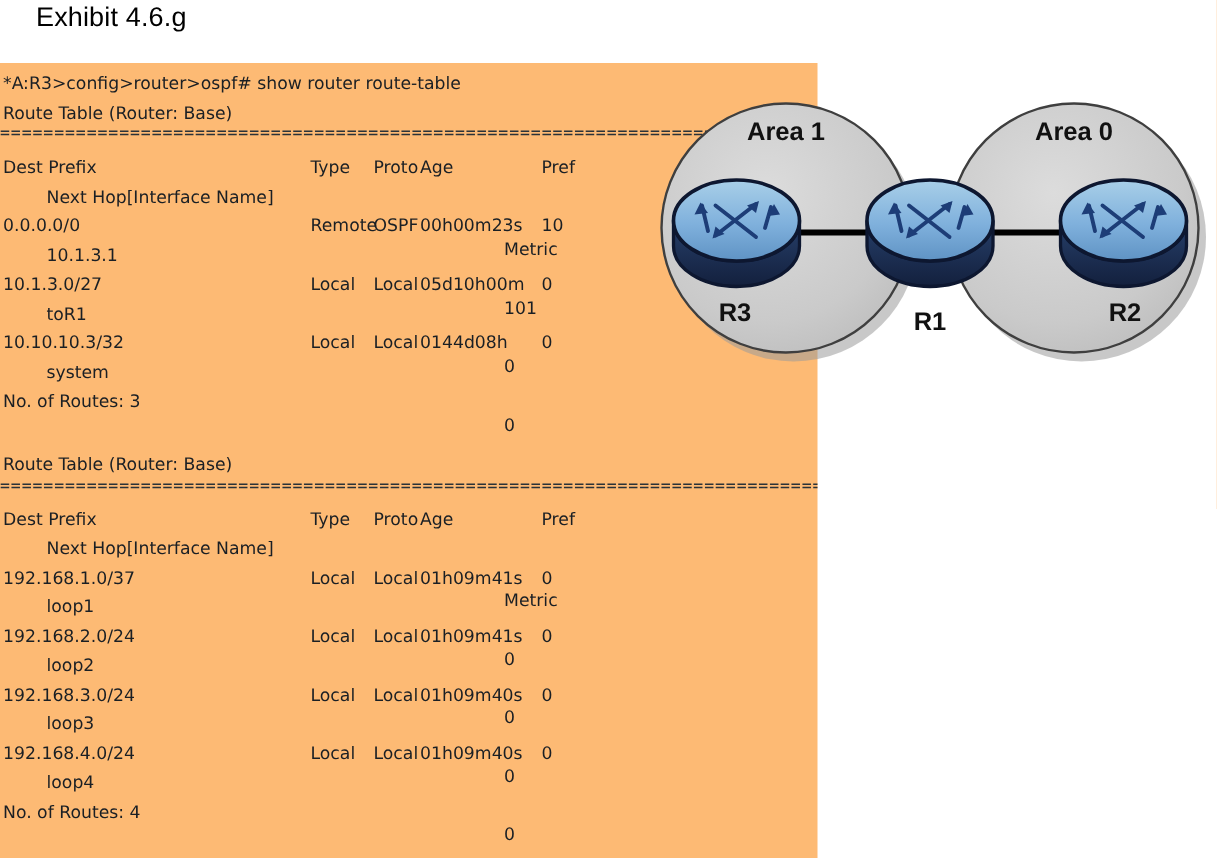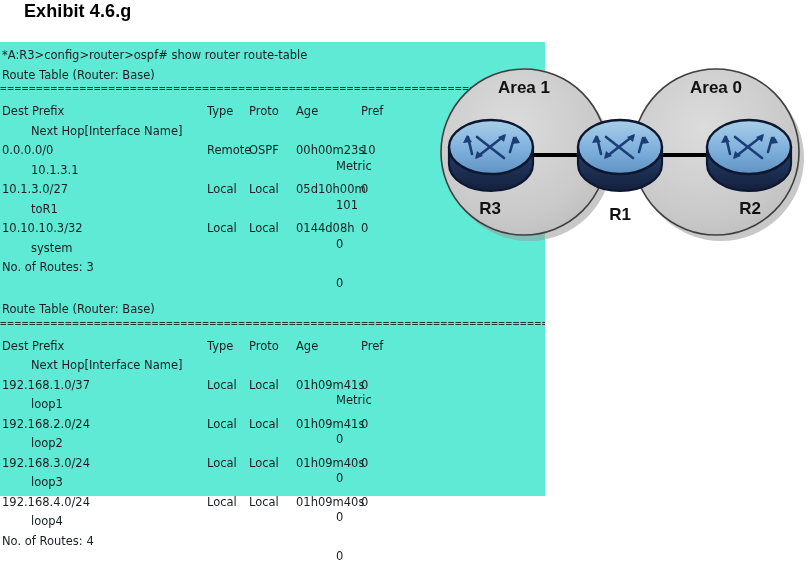--- a/index.html
+++ b/index.html
@@ -16,34 +16,34 @@
     font-family: "Liberation Sans", sans-serif;
     color: #111;
   }
 
   
   #exhibit-title {
     position: absolute;
     left: 24px;
     top: 1px;
     font-size: 18px;
-    font-weight: bold;
+    font-weight: normal;
     letter-spacing: 0.1px;
     color: #000;
     white-space: nowrap;
   }
 
   
   #cli-panel {
     position: absolute;
     left: 0;
     top: 42px;
     width: 545px;
-    height: 454px;
-    background: #5eead4;
+    height: 530px;
+    background: #fdba74;
   }
   .cli-block {
     position: absolute;
     left: 0;
     width: 545px;
   }
   .cli-line {
     position: relative;
     height: 19.5px;
     line-height: 19.5px;
@@ -53,21 +53,21 @@
     white-space: pre;
   }
   .cli-line .txt {
     position: absolute;
     left: 2px;
     top: 0;
     white-space: pre;
   }
   .cli-line .col-type    { position: absolute; left: 207px; top: 0; }
   .cli-line .col-proto   { position: absolute; left: 249px; top: 0; }
-  .cli-line .col-age     { position: absolute; left: 296px; top: 0; text-align: center; }
+  .cli-line .col-age     { position: absolute; left: 280px; top: 0; text-align: center; }
   .cli-line .col-pref    { position: absolute; left: 361px; top: 0; }
   .cli-line .col-metric  { position: absolute; left: 336px; top: 0; margin-top: 35px; }
   .cli-line .indent      { position: absolute; left: 31px; top: 0; }
 
   .sep-line {
     position: relative;
     height: 17px;
     overflow: hidden;
   }
   .sep-line span {

